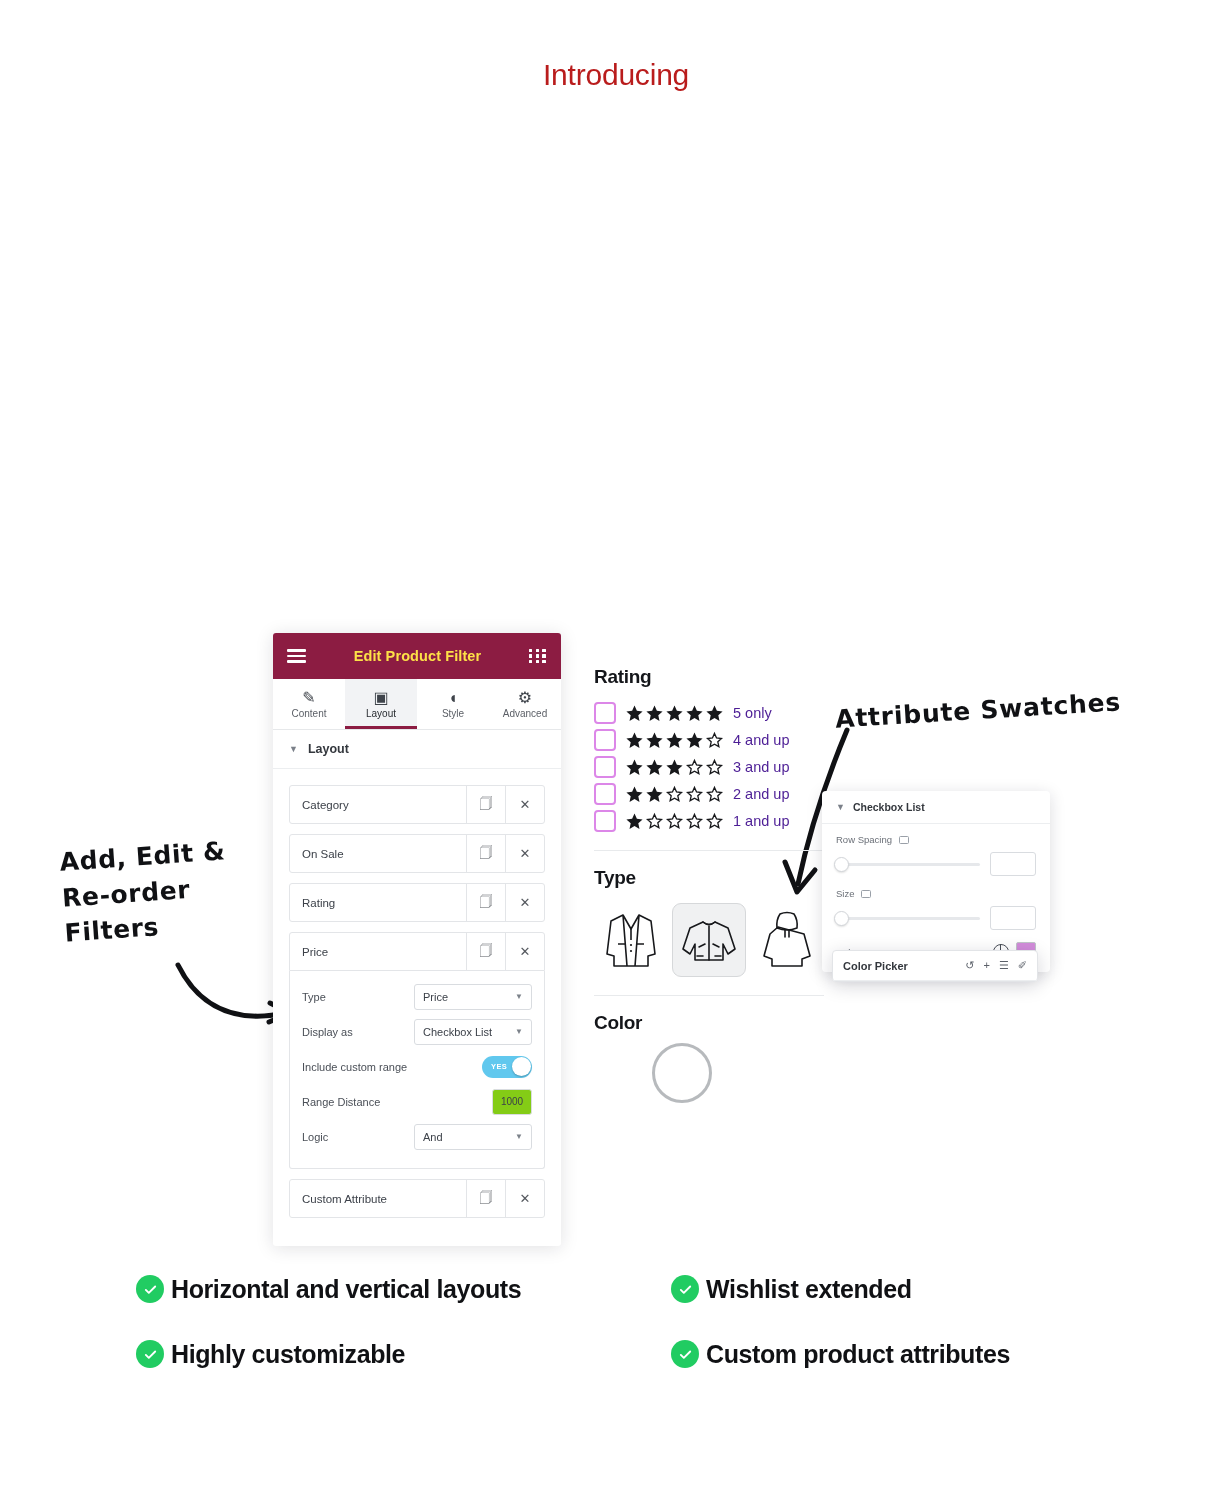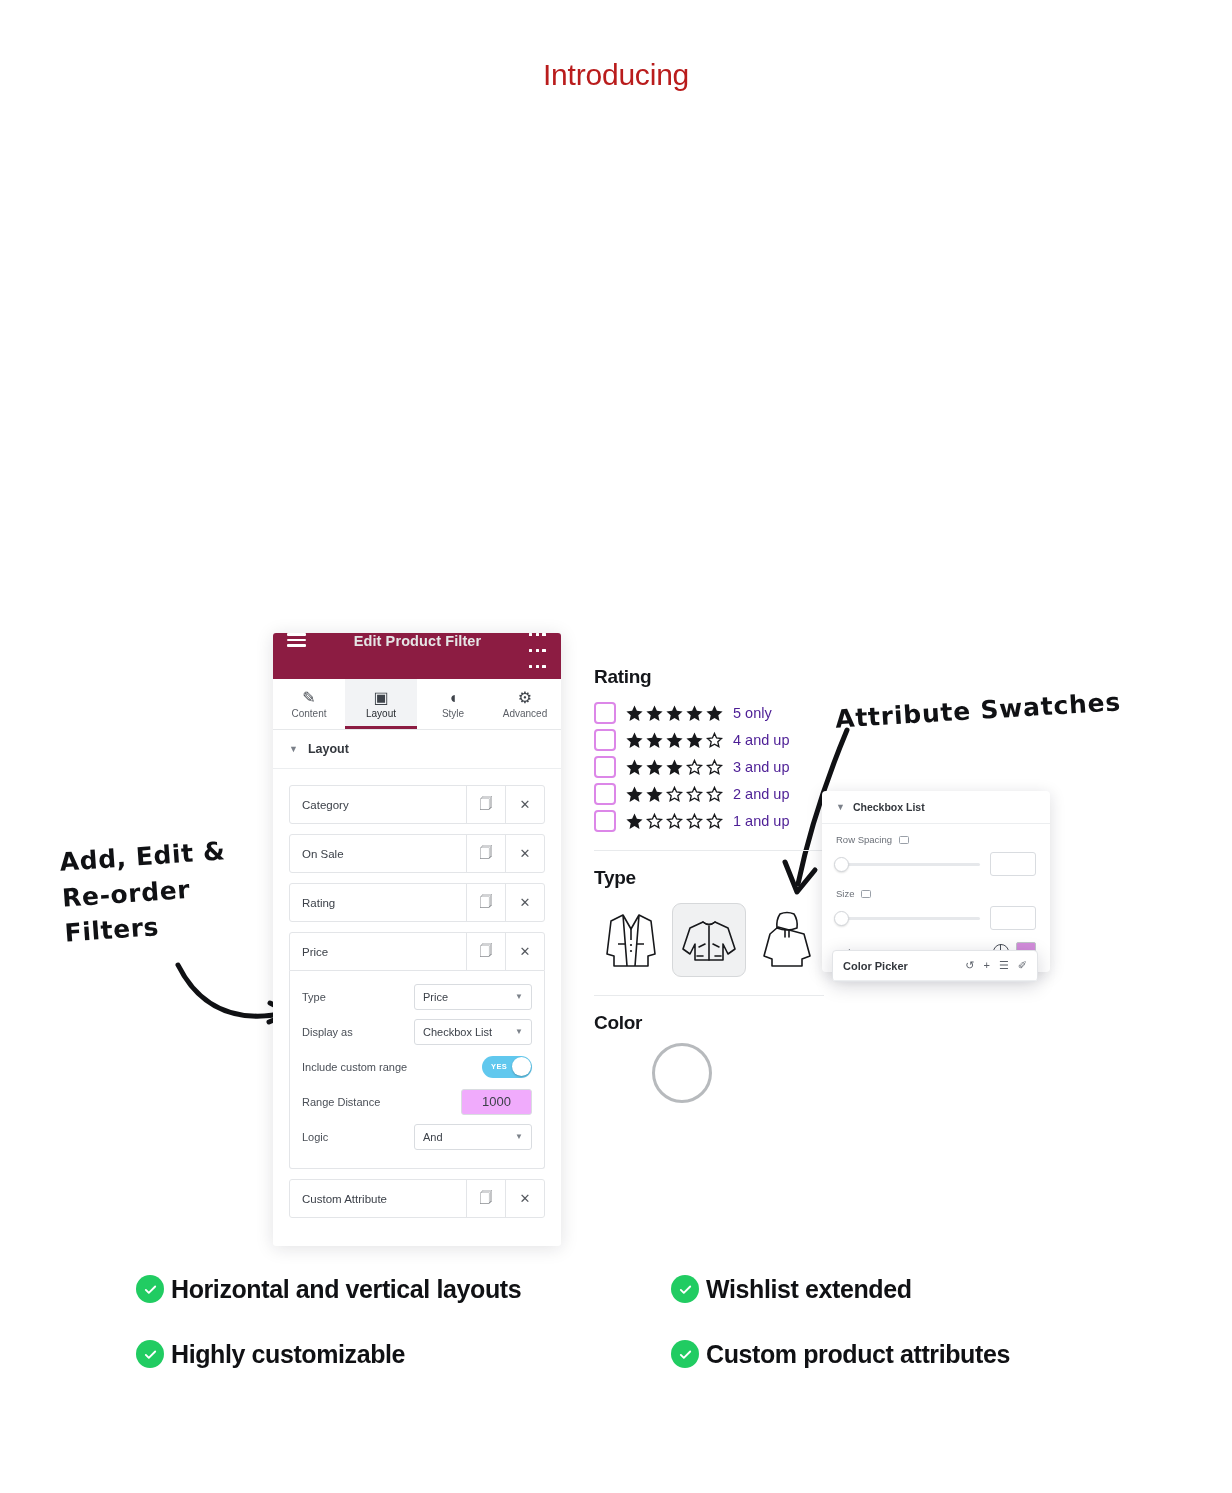--- a/index.html
+++ b/index.html
@@ -33,22 +33,22 @@
   
   .panel {
     position:absolute; left:273px; top:519px; width:288px;
     background:#ffffff;
     border-radius:3px;
     box-shadow:0 2px 18px rgba(20,20,40,.13);
     overflow:hidden;
   }
   .panel-bar {
     background:#8c1c42; height:46px;
-    display:flex; padding:0 14px;
-    color:#e5e5e5;
+    display:flex; align-items:center; padding:8px 14px;
+    color:#fde047;
   }
   .panel-bar-title {
     flex:1; text-align:center; font-size:14.5px; font-weight:bold;
     letter-spacing:.1px;
   }
   .ico-hamb { width:19px; display:flex; flex-direction:column; gap:3px; }
   .ico-hamb i { display:block; height:2.6px; background:#fff; border-radius:1px; }
   .ico-grid { width:18px; display:grid; grid-template-columns:repeat(3,1fr); gap:2.2px; }
   .ico-grid i { width:3.2px; height:3.2px; background:#fff; border-radius:.5px; }
 
@@ -95,22 +95,22 @@
   }
   .frow-label { font-size:11px; color:#4a4f57; }
   .fsel {
     width:118px; height:26px; border:1px solid #d9dce0; border-radius:3px;
     background:#fff; font-size:11px; color:#3c4149;
     display:flex; align-items:center; padding:0 8px; position:relative;
   }
   .fsel .cv { flex:1; }
   .fsel .ar { font-size:8px; color:#7c828a; }
   .fnum {
-    width:71px; height:26px; border:1px solid #d9dce0; border-radius:3px;
-    background:#f0abfc; font-size:13px; color:#3c4149;
+    width:40px; height:26px; border:1px solid #d9dce0; border-radius:3px;
+    background:#84cc16; font-size:10px; color:#3c4149;
     display:flex; align-items:center; justify-content:center;
   }
   .toggle {
     width:50px; height:22px; border-radius:11px; background:#61c8ee;
     display:flex; align-items:center; position:relative;
   }
   .toggle .tl { font-size:7.5px; color:#fff; font-weight:bold; padding-left:9px; letter-spacing:.4px; }
   .toggle .knob {
     position:absolute; right:1.5px; top:1.5px; width:19px; height:19px;
     border-radius:50%; background:#fff; box-shadow:0 1px 2px rgba(0,0,0,.25);

